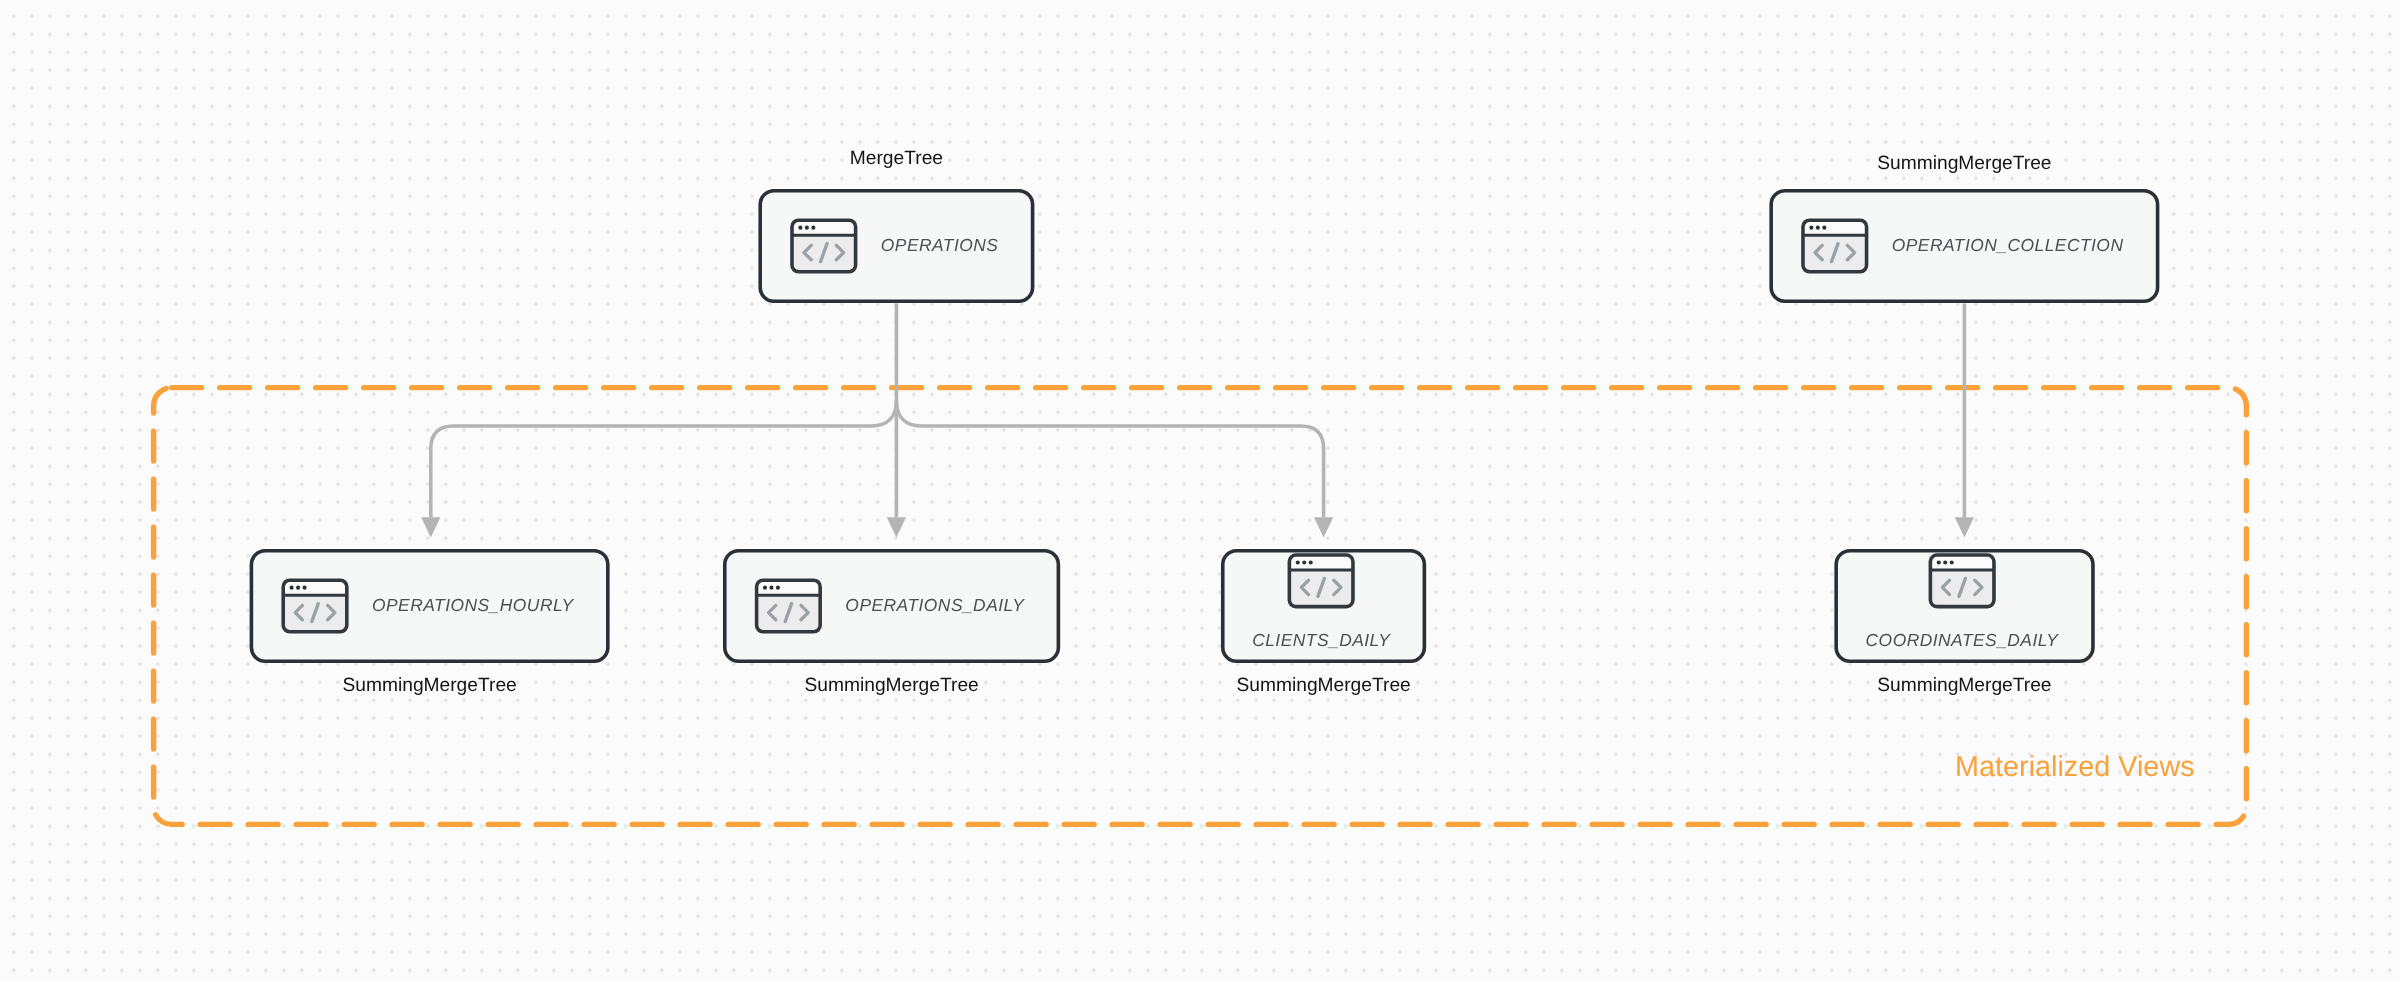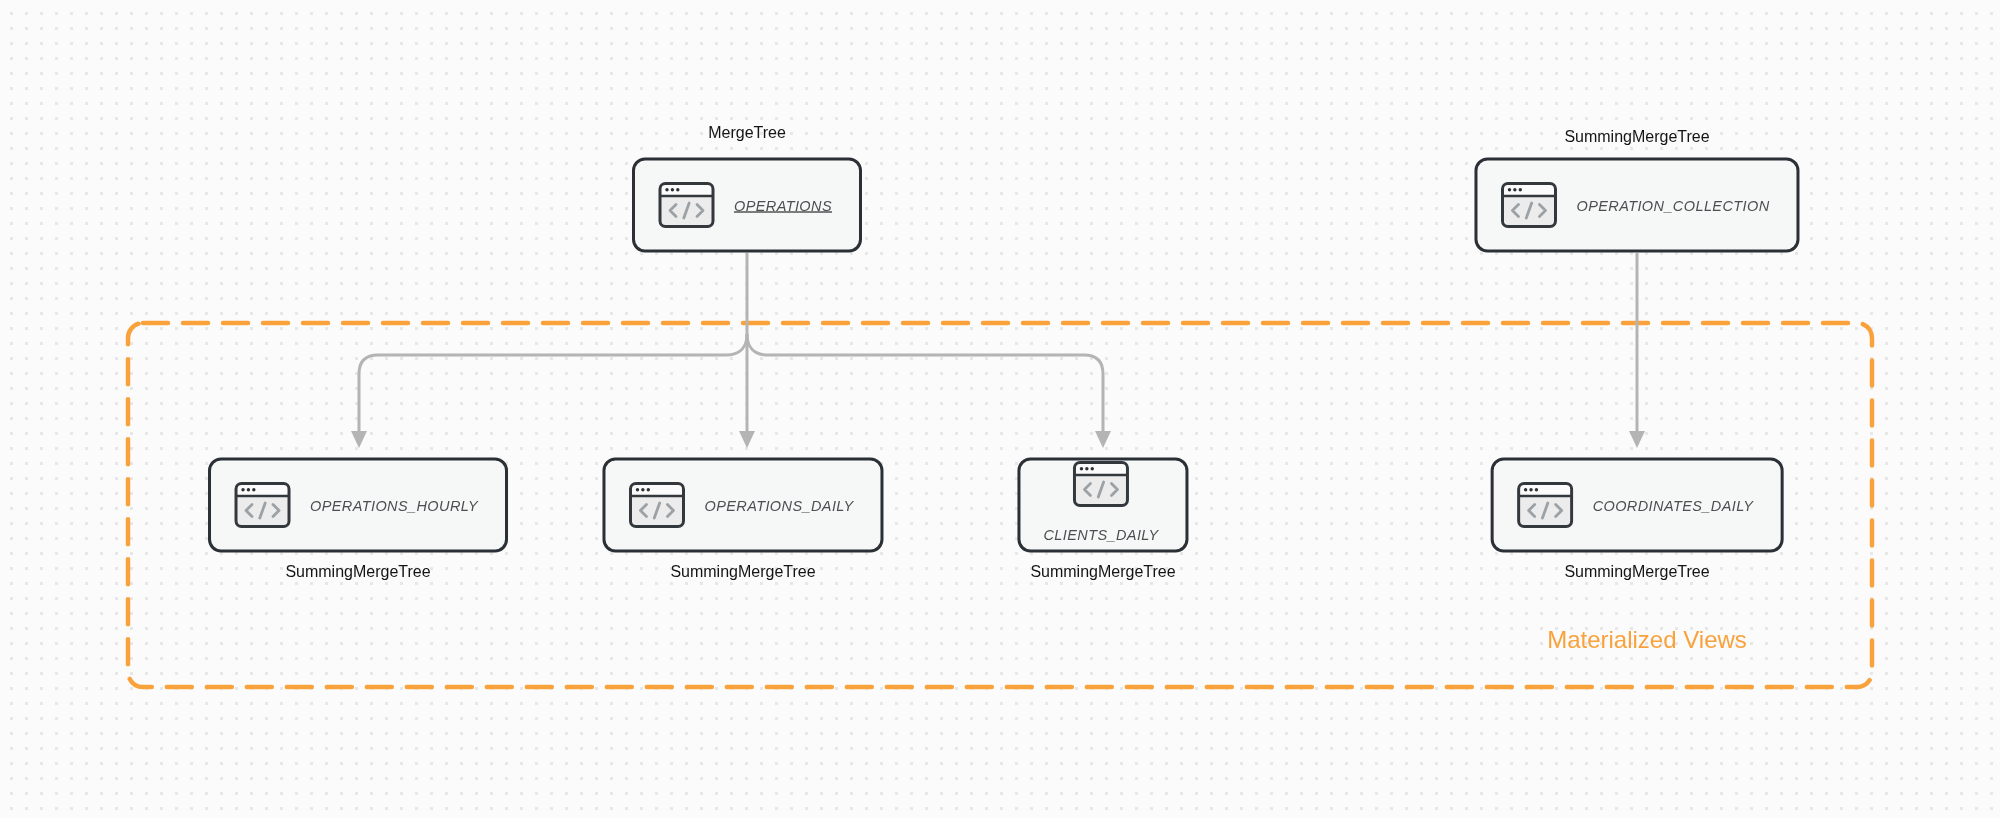--- a/index.html
+++ b/index.html
@@ -81,21 +81,21 @@
     <path d="M747 334 C747 347 754 355 768 355 L1084 355 Q1103 355 1103 374 L1103 431" fill="none" stroke="#b4b4b4" stroke-width="3" stroke-linejoin="round"></path>
     <polygon points="1095,431 1111,431 1103,448" fill="#b4b4b4"></polygon>
 
     <path d="M1637 253 L1637 431" fill="none" stroke="#b4b4b4" stroke-width="3"></path>
     <polygon points="1629,431 1645,431 1637,448" fill="#b4b4b4"></polygon>
   </svg>
 
   <div class="engine-label" style="left:747px; top:133px;">MergeTree</div>
   <div class="engine-label" style="left:1637px; top:137px;">SummingMergeTree</div>
 
-  <div class="node" style="left:747px; top:205px;text-decoration:underline;">
+  <div class="node" style="left:747px; top:205px;">
     <span class="win-icon">
       <svg width="57" height="47" viewBox="0 0 57 47">
         <rect x="2" y="2" width="53" height="43" rx="5.5" fill="#ececec" stroke="none"></rect>
         <rect x="2" y="2" width="53" height="12" rx="5.5" fill="#fbfbfb"></rect>
         <line x1="2.5" y1="14.5" x2="54.5" y2="14.5" stroke="#33383c" stroke-width="2.6"></line>
         <rect x="2" y="2" width="53" height="43" rx="5.5" fill="none" stroke="#33383c" stroke-width="3"></rect>
         <circle cx="9" cy="8.2" r="1.7" fill="#2c3033"></circle>
           <circle cx="14.4" cy="8.2" r="1.7" fill="#2c3033"></circle>
           <circle cx="19.8" cy="8.2" r="1.7" fill="#2c3033"></circle>
         <path d="M18 23 L12 29 L18 35 M39 23 L45 29 L39 35 M31.2 21.5 L25.8 36.5" fill="none" stroke="#9ba1a5" stroke-width="2.8" stroke-linecap="round" stroke-linejoin="round"></path>
@@ -161,36 +161,36 @@
         <rect x="2" y="2" width="53" height="43" rx="5.5" fill="none" stroke="#33383c" stroke-width="3"></rect>
         <circle cx="9" cy="8.2" r="1.7" fill="#2c3033"></circle>
           <circle cx="14.4" cy="8.2" r="1.7" fill="#2c3033"></circle>
           <circle cx="19.8" cy="8.2" r="1.7" fill="#2c3033"></circle>
         <path d="M18 23 L12 29 L18 35 M39 23 L45 29 L39 35 M31.2 21.5 L25.8 36.5" fill="none" stroke="#9ba1a5" stroke-width="2.8" stroke-linecap="round" stroke-linejoin="round"></path>
       </svg>
     </span>
     <span class="node-table">CLIENTS_DAILY</span>
   </div>
 
-  <div class="node" style="left:1637px; top:505px;">
+  <div class="node" style="left:1637px; top:505px;flex-direction:column;">
     <span class="win-icon">
       <svg width="57" height="47" viewBox="0 0 57 47">
         <rect x="2" y="2" width="53" height="43" rx="5.5" fill="#ececec" stroke="none"></rect>
         <rect x="2" y="2" width="53" height="12" rx="5.5" fill="#fbfbfb"></rect>
         <line x1="2.5" y1="14.5" x2="54.5" y2="14.5" stroke="#33383c" stroke-width="2.6"></line>
         <rect x="2" y="2" width="53" height="43" rx="5.5" fill="none" stroke="#33383c" stroke-width="3"></rect>
         <circle cx="9" cy="8.2" r="1.7" fill="#2c3033"></circle>
           <circle cx="14.4" cy="8.2" r="1.7" fill="#2c3033"></circle>
           <circle cx="19.8" cy="8.2" r="1.7" fill="#2c3033"></circle>
         <path d="M18 23 L12 29 L18 35 M39 23 L45 29 L39 35 M31.2 21.5 L25.8 36.5" fill="none" stroke="#9ba1a5" stroke-width="2.8" stroke-linecap="round" stroke-linejoin="round"></path>
       </svg>
     </span>
     <span class="node-table">COORDINATES_DAILY</span>
   </div>
 
   <div class="engine-label" style="left:358px; top:572px;">SummingMergeTree</div>
   <div class="engine-label" style="left:743px; top:572px;">SummingMergeTree</div>
   <div class="engine-label" style="left:1103px; top:572px;">SummingMergeTree</div>
   <div class="engine-label" style="left:1637px; top:572px;">SummingMergeTree</div>
 
-  <div class="group-label" style="left:1647px; top:640px;">Materialized Views</div>
+  <div class="group-label" style="left:1729px; top:640px;">Materialized Views</div>
 
 </div>
 
 </body></html>

